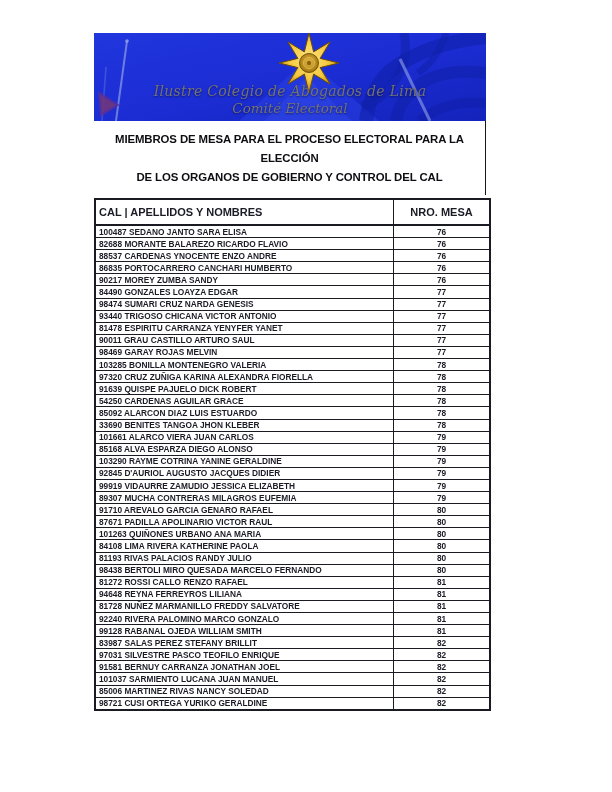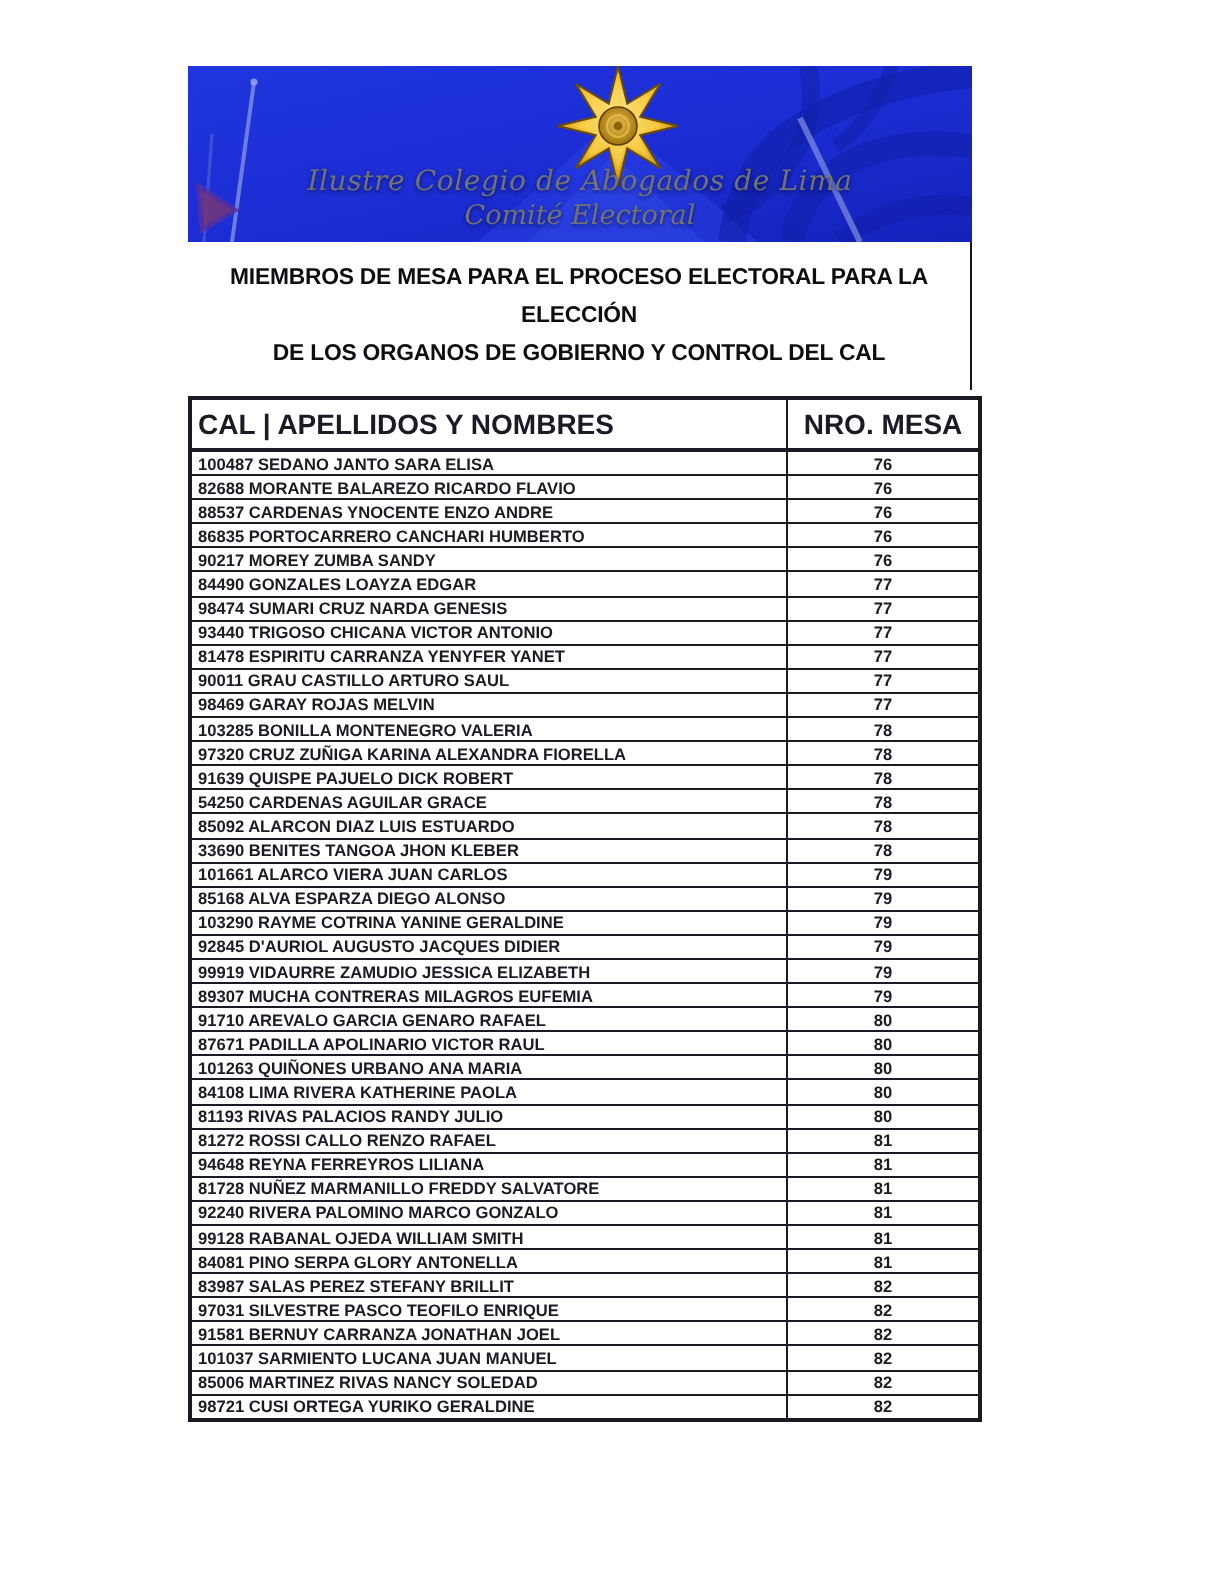--- a/index.html
+++ b/index.html
@@ -61,21 +61,21 @@
     border: 1.2px solid #1a1a22;
     color: #1b1b26;
     font-weight: bold;
     overflow: hidden;
     white-space: nowrap;
   }
   table.members { border: 2px solid #1a1a22; }
   table.members thead th {
     border-bottom: 2px solid #1a1a22;
     height: 24px;
-    font-size: 14px;
+    font-size: 11px;
     vertical-align: middle;
     border-radius: 10px;
   }
   th.col-name, td.cell-name {
     width: 294px;
     text-align: left;
     padding: 0 0 0 3px;
   }
   th.col-mesa, td.cell-mesa {
     width: 95px;
@@ -270,41 +270,41 @@
         </tr>
         <tr>
           <td class="cell-name">84108 LIMA RIVERA KATHERINE PAOLA</td>
           <td class="cell-mesa">80</td>
         </tr>
         <tr>
           <td class="cell-name">81193 RIVAS PALACIOS RANDY JULIO</td>
           <td class="cell-mesa">80</td>
         </tr>
         <tr>
+          <td class="cell-name">98438 BERTOLI MIRO QUESADA MARCELO FERNANDO</td>
+          <td class="cell-mesa">80</td>
+        </tr>
+        <tr>
           <td class="cell-name">81272 ROSSI CALLO RENZO RAFAEL</td>
           <td class="cell-mesa">81</td>
         </tr>
         <tr>
           <td class="cell-name">94648 REYNA FERREYROS LILIANA</td>
           <td class="cell-mesa">81</td>
         </tr>
         <tr>
           <td class="cell-name">81728 NUÑEZ MARMANILLO FREDDY SALVATORE</td>
           <td class="cell-mesa">81</td>
         </tr>
         <tr>
           <td class="cell-name">92240 RIVERA PALOMINO MARCO GONZALO</td>
           <td class="cell-mesa">81</td>
         </tr>
         <tr>
           <td class="cell-name">99128 RABANAL OJEDA WILLIAM SMITH</td>
-          <td class="cell-mesa">81</td>
-        </tr>
-        <tr>
-          <td class="cell-name">84081 PINO SERPA GLORY ANTONELLA</td>
           <td class="cell-mesa">81</td>
         </tr>
         <tr>
           <td class="cell-name">83987 SALAS PEREZ STEFANY BRILLIT</td>
           <td class="cell-mesa">82</td>
         </tr>
         <tr>
           <td class="cell-name">97031 SILVESTRE PASCO TEOFILO ENRIQUE</td>
           <td class="cell-mesa">82</td>
         </tr>

